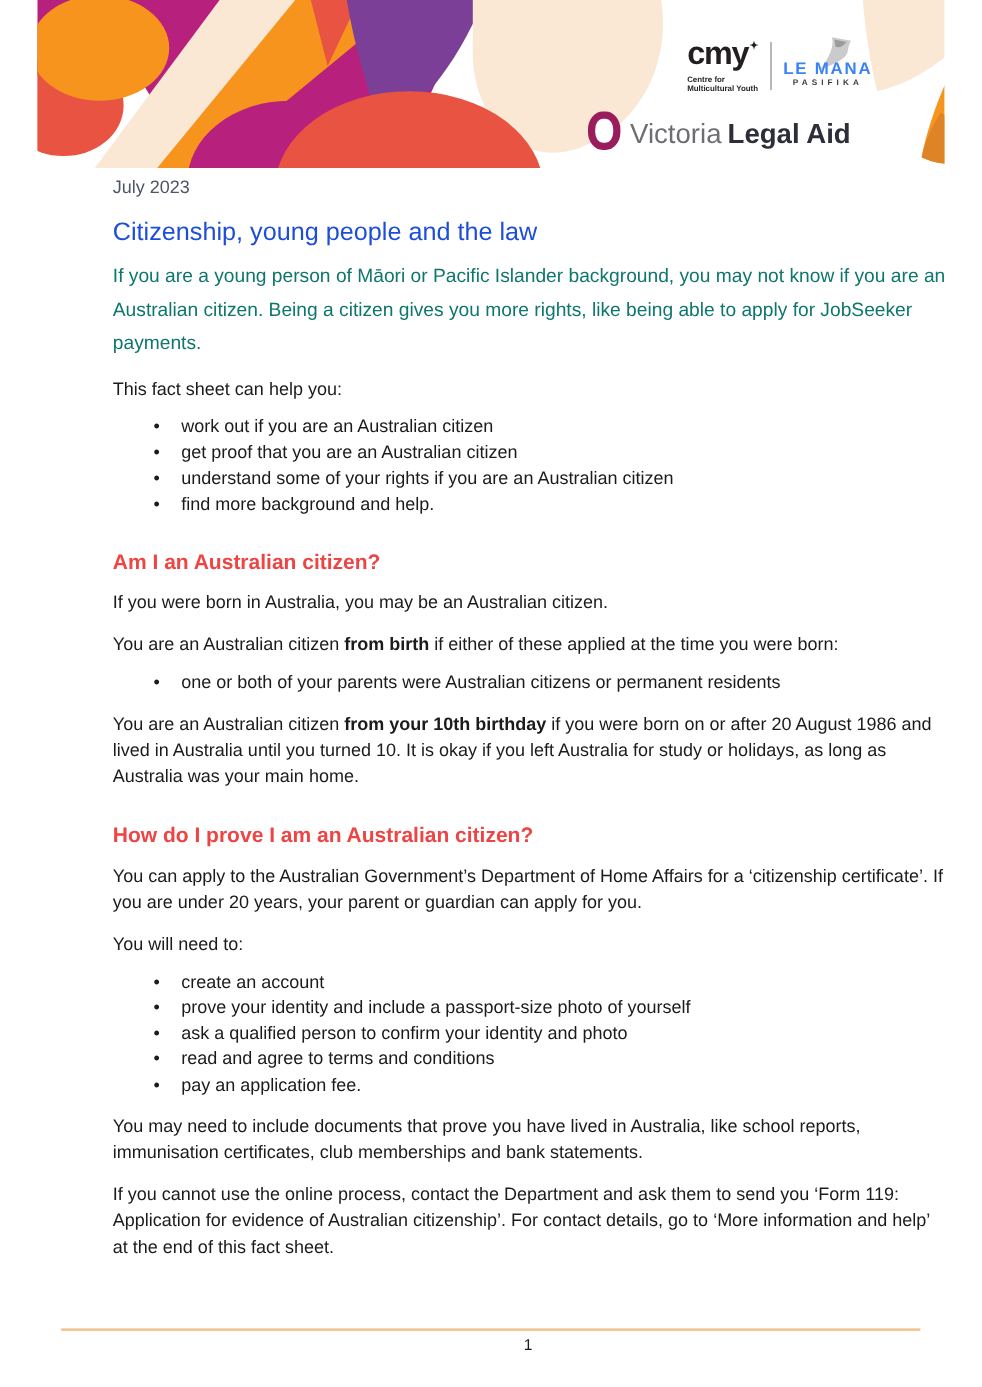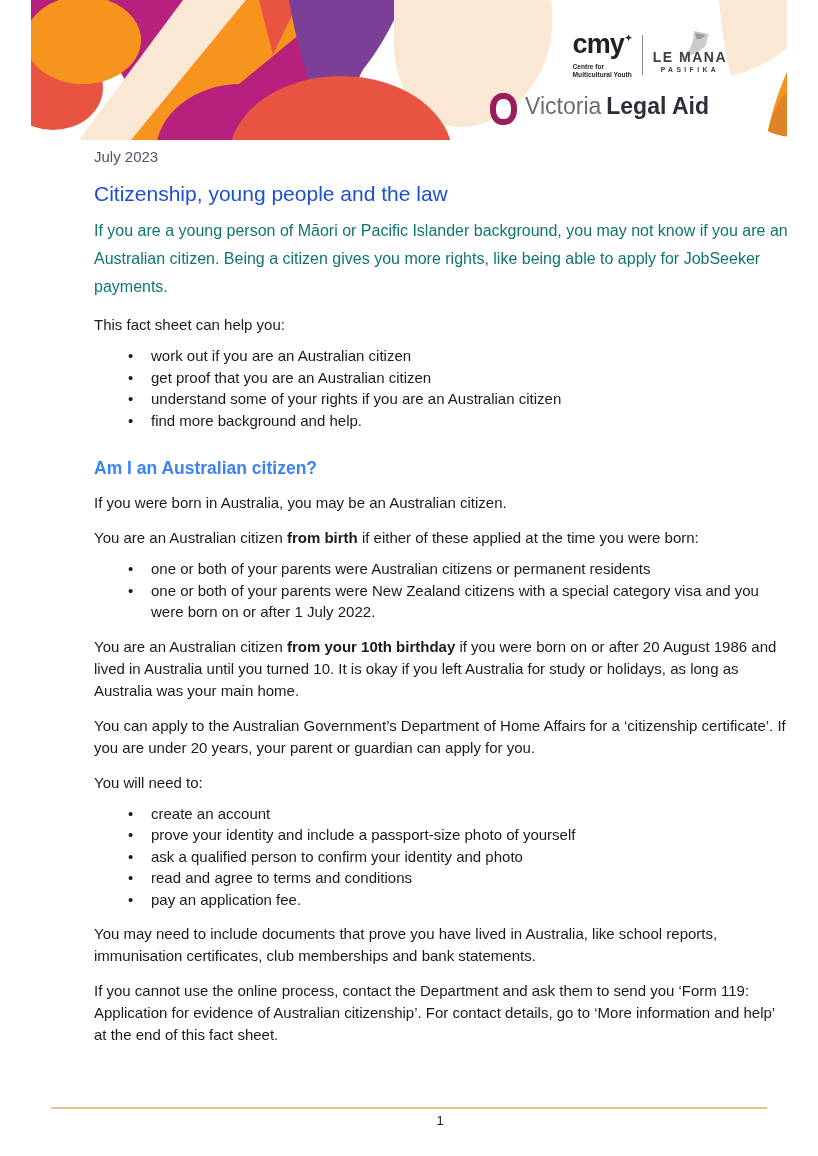--- a/index.html
+++ b/index.html
@@ -14,36 +14,36 @@
   .banner svg.artwork { position:absolute; top:0; left:0; width:818px; height:140px; display:block; }
   .logos { position:absolute; top:32px; right:122px; width:205px; }
   .logo-row1 { display:flex; align-items:center; justify-content:flex-end; gap:10px; }
   .cmy-logo { text-align:left; }
   .cmy-word { font-size:27px; font-weight:bold; color:#231f20; letter-spacing:-1px; line-height:24px; position:relative; }
   .cmy-spark { font-size:9px; position:relative; top:-12px; left:1px; letter-spacing:-2px; }
   .cmy-sub { font-size:6.6px; font-weight:bold; color:#231f20; line-height:7.5px; margin-top:1px; }
   .logo-divider { width:1px; height:40px; background:#8a8a8a; }
   .lemana-logo { position:relative; text-align:center; padding-top:12px; }
   .lemana-flourish { position:absolute; top:-8px; left:50%; transform:translateX(-35%); }
-  .lemana-line1 { font-size:14px; font-weight:800; color:#404040; letter-spacing:1.5px; line-height:14px; position:relative; }
+  .lemana-line1 { font-size:14px; font-weight:800; color:#3b82f6; letter-spacing:1.5px; line-height:14px; position:relative; }
   .lemana-line2 { font-size:6.8px; font-weight:bold; color:#3a3a3a; letter-spacing:3.4px; margin-top:2px; position:relative; }
-  .vla-logo { display:flex; align-items:flex-start; margin-top:15px; margin-left:-32px; white-space:nowrap; }
+  .vla-logo { display:flex; align-items:flex-end; margin-top:15px; margin-left:-32px; white-space:nowrap; }
   .vla-ring { width:27px; height:32px; border:6.5px solid #9a1c5c; border-radius:46%; display:inline-block; background:#fff; }
   .vla-victoria { font-size:23px; color:#6d6e71; margin-left:8px; }
   .vla-legalaid { font-size:23px; font-weight:bold; color:#2e2e3a; margin-left:5px; }
   
   .content { position:absolute; top:140px; left:63px; width:694px; color:#1b1b1b; }
   .date { font-size:15px; color:#4d5566; margin-top:8px; }
   h1.title { font-size:21px; font-weight:normal; color:#1d4ed8; margin-top:17px; }
   p.intro { font-size:16px; color:#0f766e; line-height:28px; margin-top:11px; }
   .content p.body { font-size:15px; line-height:22px; margin-top:13px; }
   .content ul { list-style:none; margin-top:9px; padding-left:57px; }
   .content ul li { font-size:15px; line-height:21.5px; position:relative; }
   .content ul li::before { content:"•"; position:absolute; left:-23px; font-size:15px; }
-  h2.section { font-size:17.5px; font-weight:bold; color:#3b82f6; margin-top:27px; }
+  h2.section { font-size:17.5px; font-weight:bold; color:#ef4444; margin-top:27px; }
   a.doclink { color:#0563c1; text-decoration:underline; cursor:pointer; }
   strong { font-weight:bold; }
   
   .footer-rule { position:absolute; left:20px; right:20px; top:1107px; height:0; border-top:2px solid #f2be8a; }
   .page-number { position:absolute; left:0; width:818px; top:1113px; text-align:center; font-size:13px; color:#1b1b1b; }
 </style>
 </head>
 <body>
 
 <div class="page">
@@ -115,24 +115,24 @@
       <li>get proof that you are an Australian citizen</li>
       <li>understand some of your rights if you are an Australian citizen</li>
       <li>find more background and help.</li>
     </ul>
 
     <h2 class="section">Am I an Australian citizen?</h2>
     <p class="body">If you were born in Australia, you may be an Australian citizen.</p>
     <p class="body"><span>You are an Australian citizen </span><strong>from birth</strong><span> if either of these applied at the time you were born:</span></p>
     <ul>
       <li>one or both of your parents were Australian citizens or permanent residents</li>
-      <li>one or both of your parents were New Zealand citizens with a special category visa and you were born on or after 1 July 2022.</li>
     </ul>
     <p class="body"><span>You are an Australian citizen </span><strong>from your 10th birthday</strong><span> if you were born on or after 20 August 1986 and lived in Australia until you turned 10. It is okay if you left Australia for study or holidays, as long as Australia was your main home.</span></p>
 
+    <h2 class="section">How do I prove I am an Australian citizen?</h2>
     <p class="body">You can apply to the Australian Government’s Department of Home Affairs for a ‘citizenship certificate’. If you are under 20 years, your parent or guardian can apply for you.</p>
     <p class="body">You will need to:</p>
     <ul>
       <li>create an account</li>
       <li>prove your identity and include a passport-size photo of yourself</li>
       <li>ask a qualified person to confirm your identity and photo</li>
       <li>read and agree to terms and conditions</li>
       <li>pay an application fee.</li>
     </ul>
     <p class="body">You may need to include documents that prove you have lived in Australia, like school reports, immunisation certificates, club memberships and bank statements.</p>

